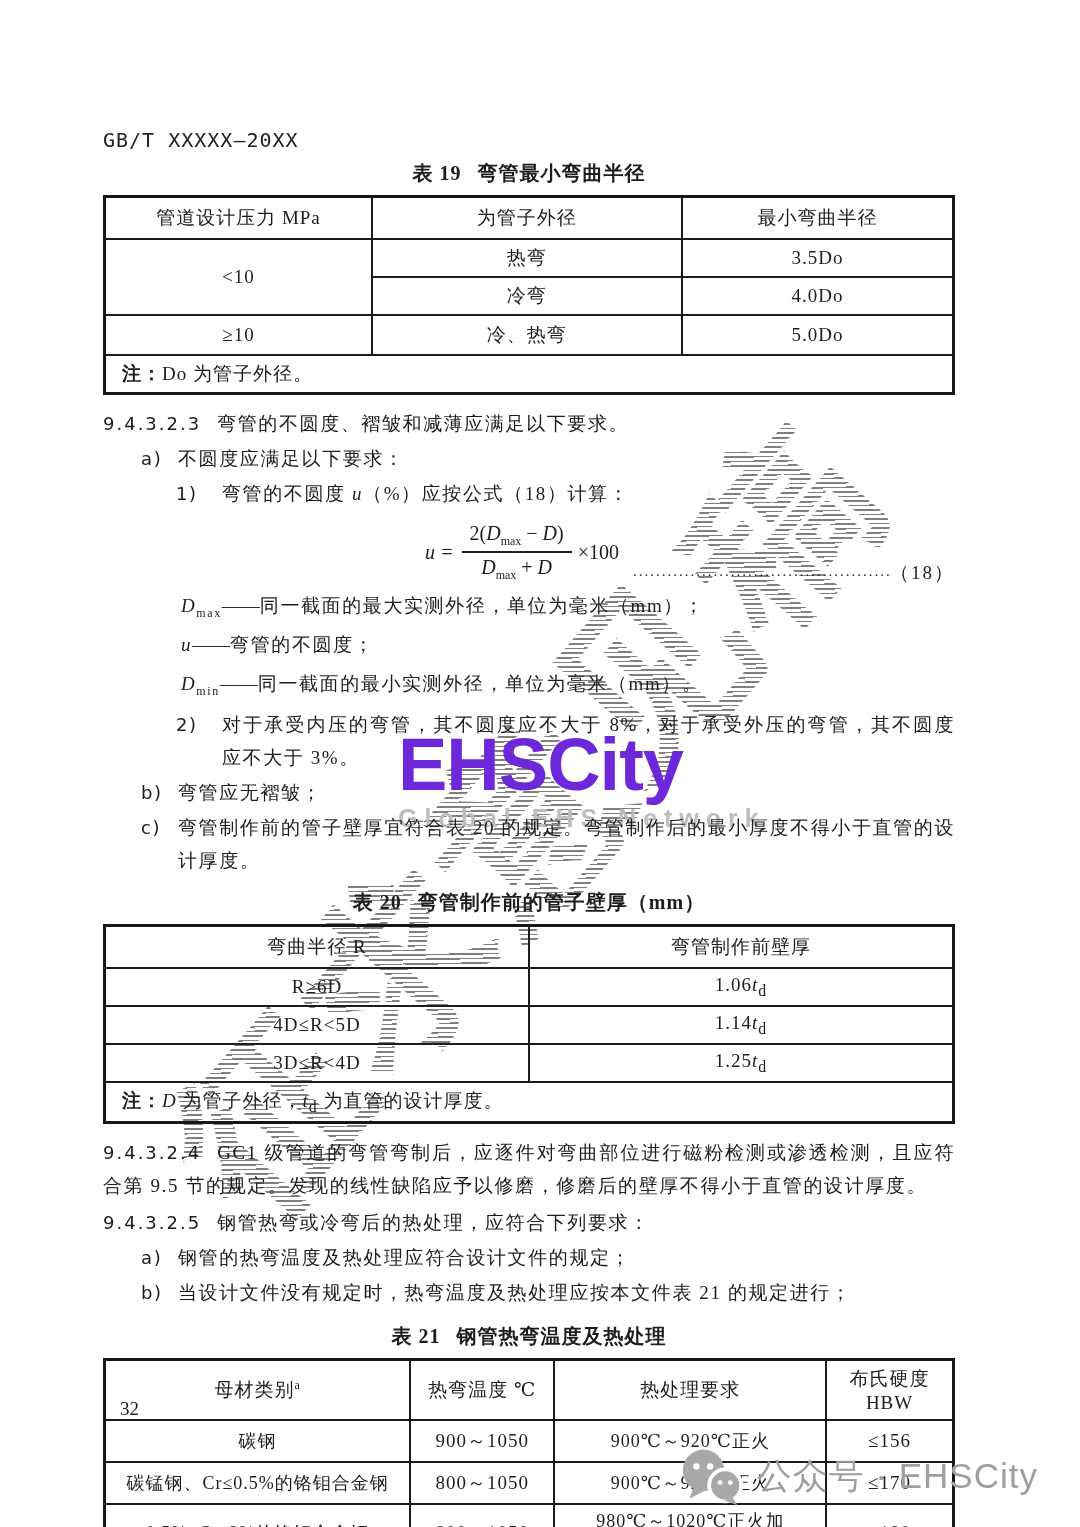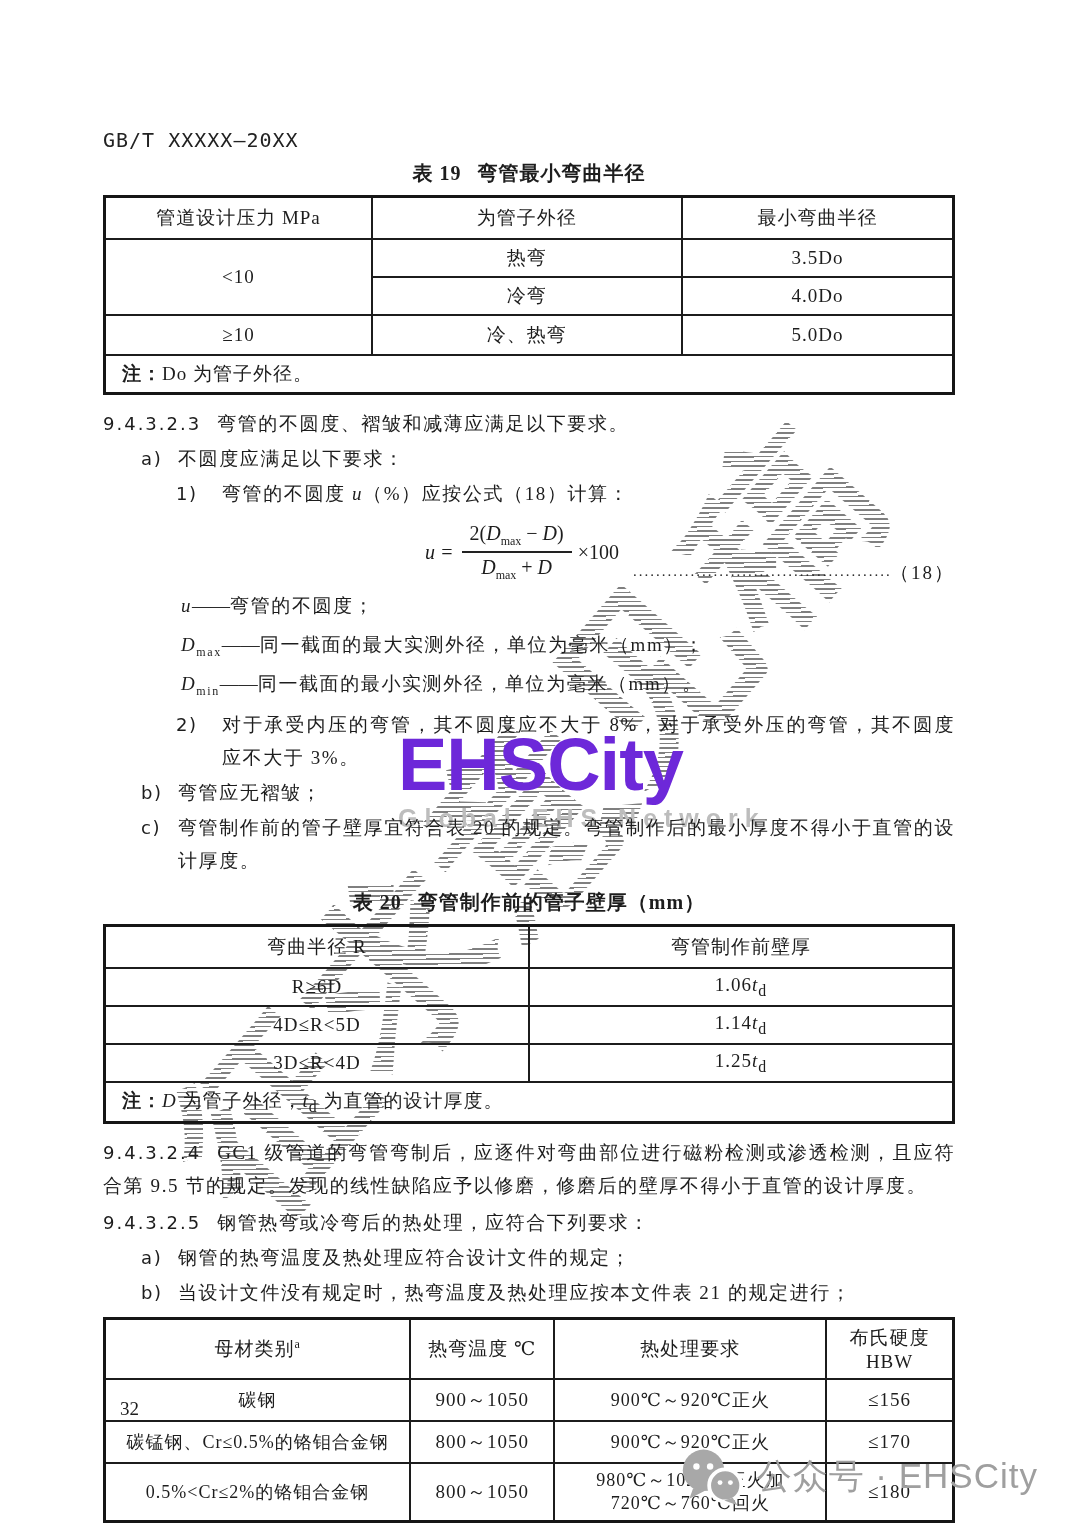--- a/index.html
+++ b/index.html
@@ -154,24 +154,24 @@
       <span class="fraction">
         <span class="num"><span>2(</span><span class="fvar">D</span><sub>max</sub> <span>−</span> <span class="fvar">D</span><sub></sub><span>)</span></span>
         <span class="den"><span class="fvar">D</span><sub>max</sub> <span>+</span> <span class="fvar">D</span><sub></sub></span>
       </span>
       <span class="f-times">×100</span>
       <span class="f-leader">...........................................................</span>
       <span class="f-no">（18）</span>
     </div>
 
     <div class="def-line">
+      <span class="fvar">D</span><sub>max</sub><span class="dash">——</span><span>同一截面的最大实测外径，单位为毫米（mm）；</span>
+    </div>
+    <div class="def-line">
       <span class="fvar">u</span><sub></sub><span class="dash">——</span><span>弯管的不圆度；</span>
-    </div>
-    <div class="def-line">
-      <span class="fvar">D</span><sub>max</sub><span class="dash">——</span><span>同一截面的最大实测外径，单位为毫米（mm）；</span>
     </div>
     <div class="def-line">
       <span class="fvar">D</span><sub>min</sub><span class="dash">——</span><span>同一截面的最小实测外径，单位为毫米（mm）。</span>
     </div>
 
     <div class="item lvl2">
       <span class="lbl">2)</span>
       <div class="txt">对于承受内压的弯管，其不圆度应不大于 8%，对于承受外压的弯管，其不圆度应不大于 3%。</div>
     </div>
     <div class="item lvl1">
@@ -225,20 +225,23 @@
     </p>
     <div class="item lvl1">
       <span class="lbl">a)</span>
       <div class="txt">钢管的热弯温度及热处理应符合设计文件的规定；</div>
     </div>
     <div class="item lvl1">
       <span class="lbl">b)</span>
       <div class="txt">当设计文件没有规定时，热弯温度及热处理应按本文件表 21 的规定进行；</div>
     </div>
 
+    <div class="tbl-title" style="margin-top:14px">
+      <span class="tno">表 21</span><span>钢管热弯温度及热处理</span>
+    </div>
     <table class="std">
       <colgroup>
           <col style="width:36%">
           <col style="width:17%">
           <col style="width:32%">
           <col style="width:15%">
         </colgroup>
       <tbody>
           <tr>
         <th style="height:28px"><span>母材类别</span><sup style="font-size:12px">a</sup></th>

